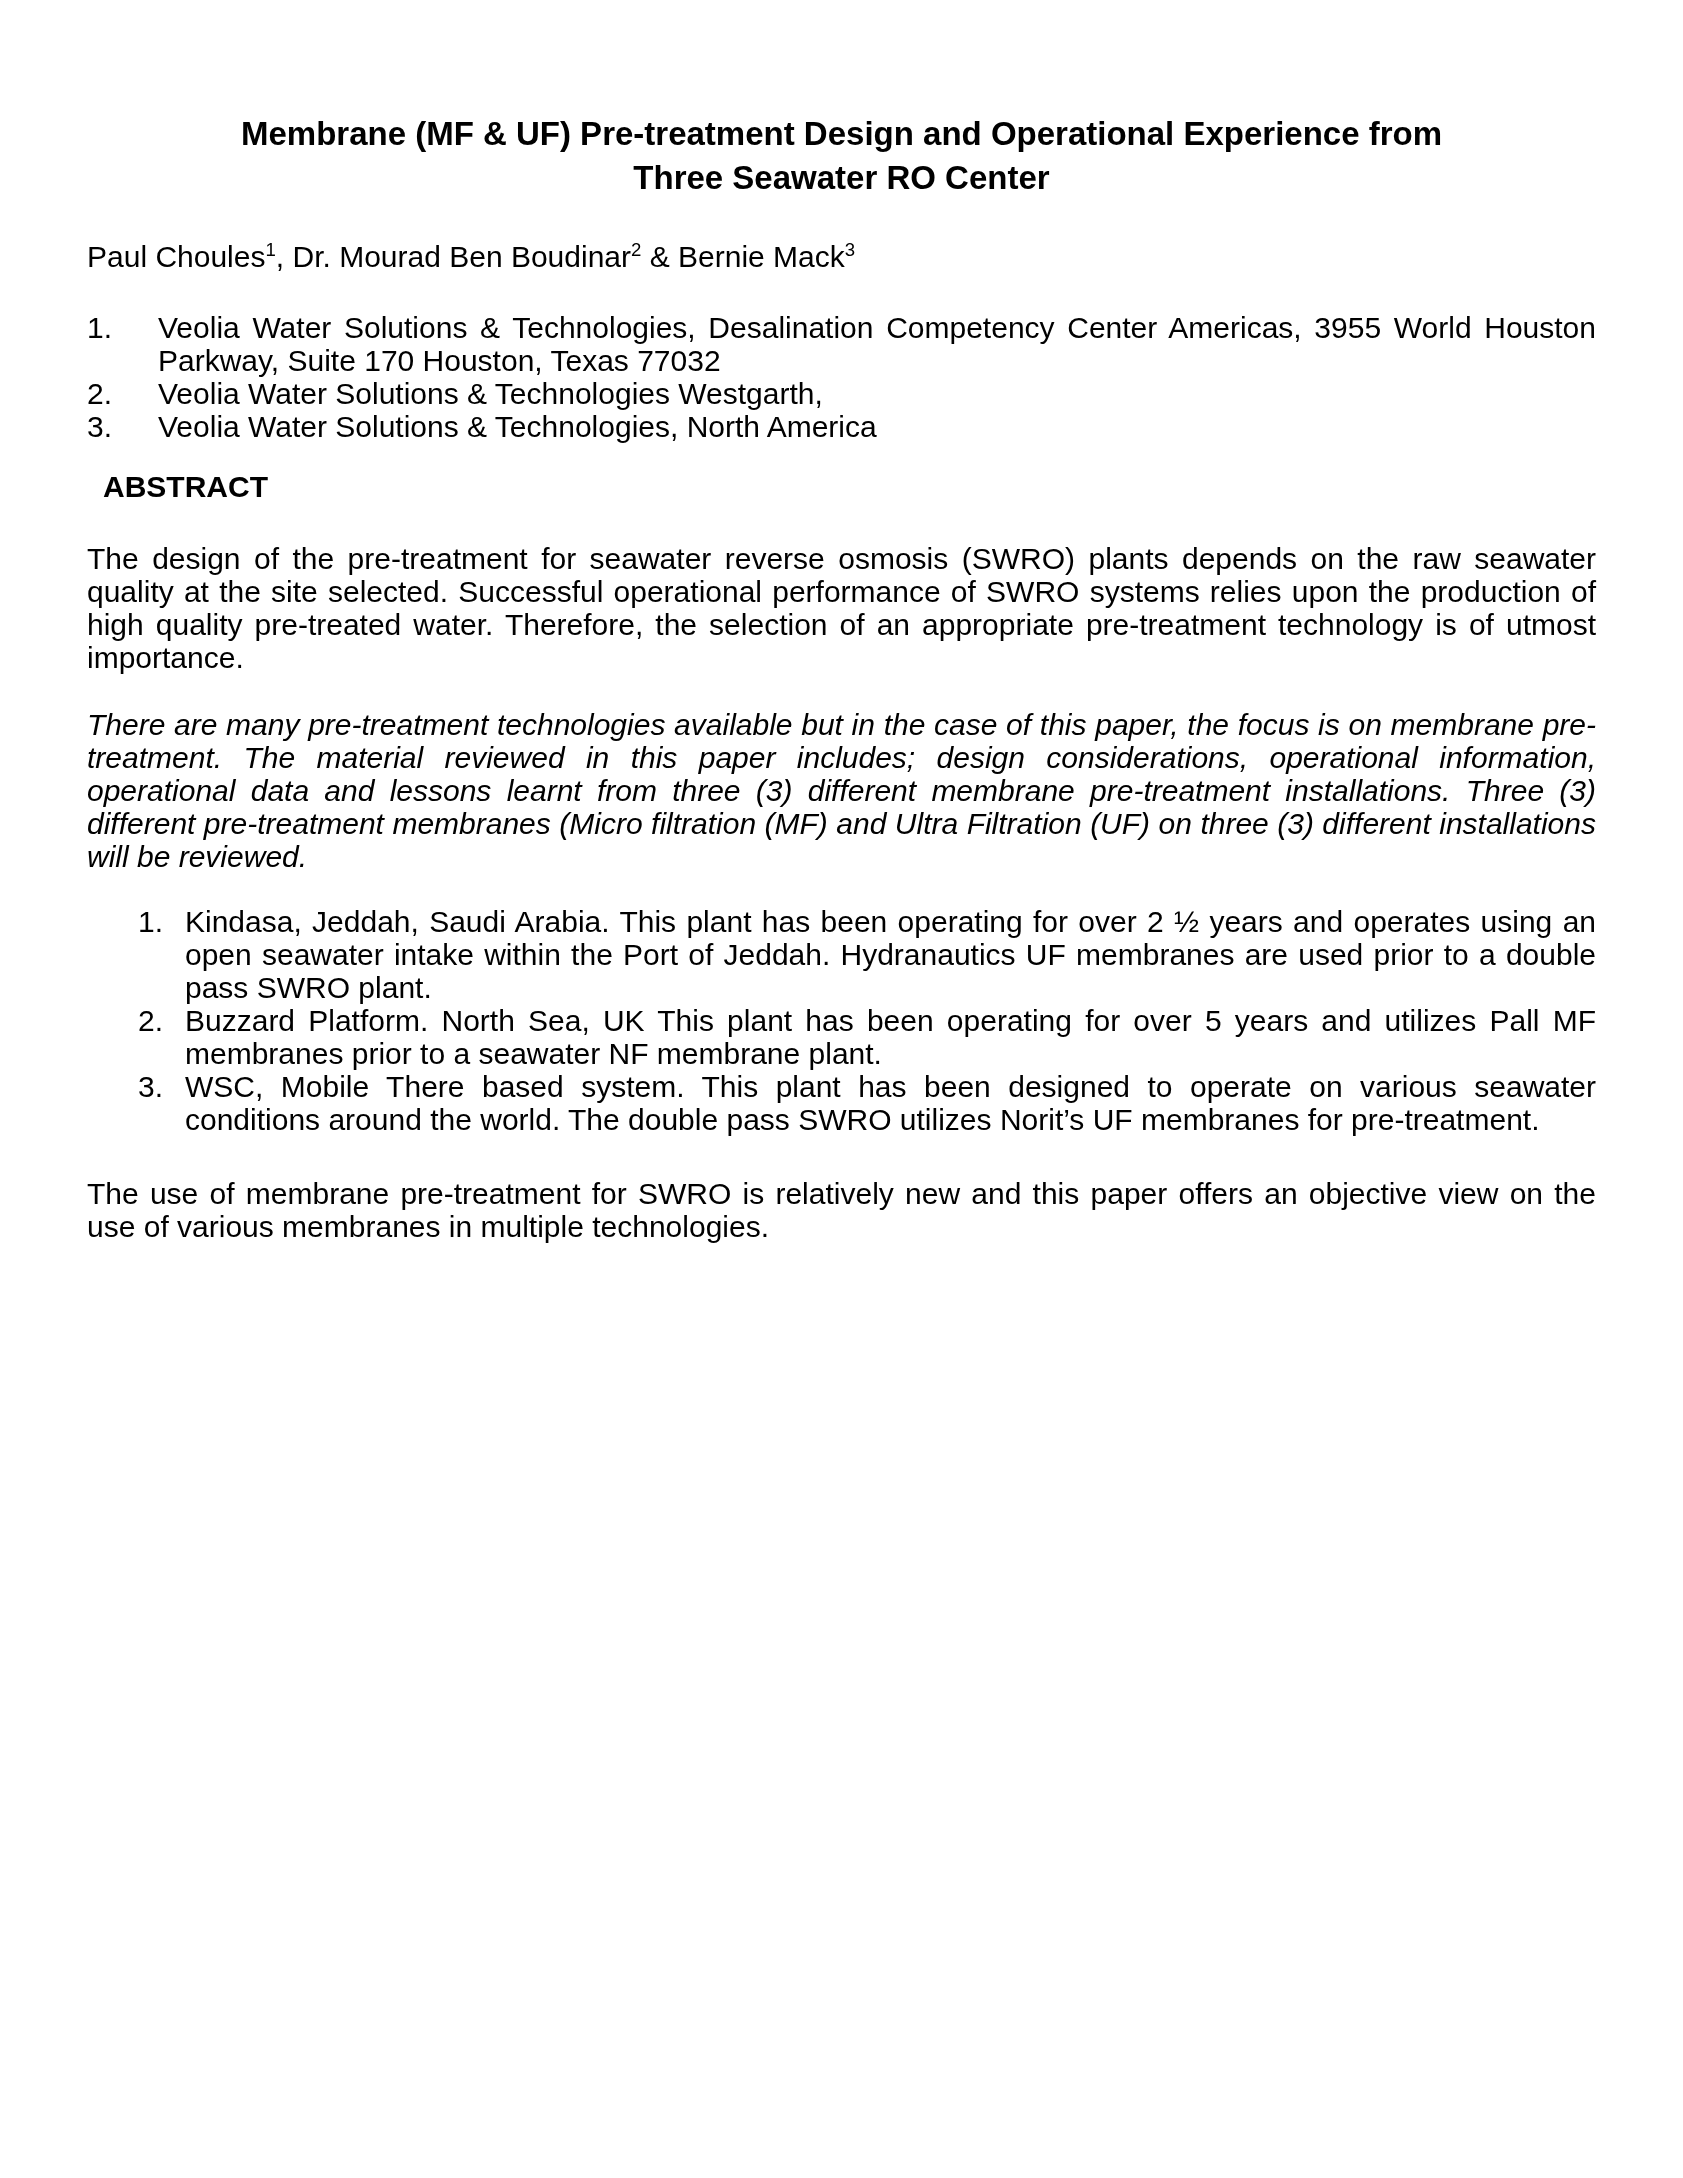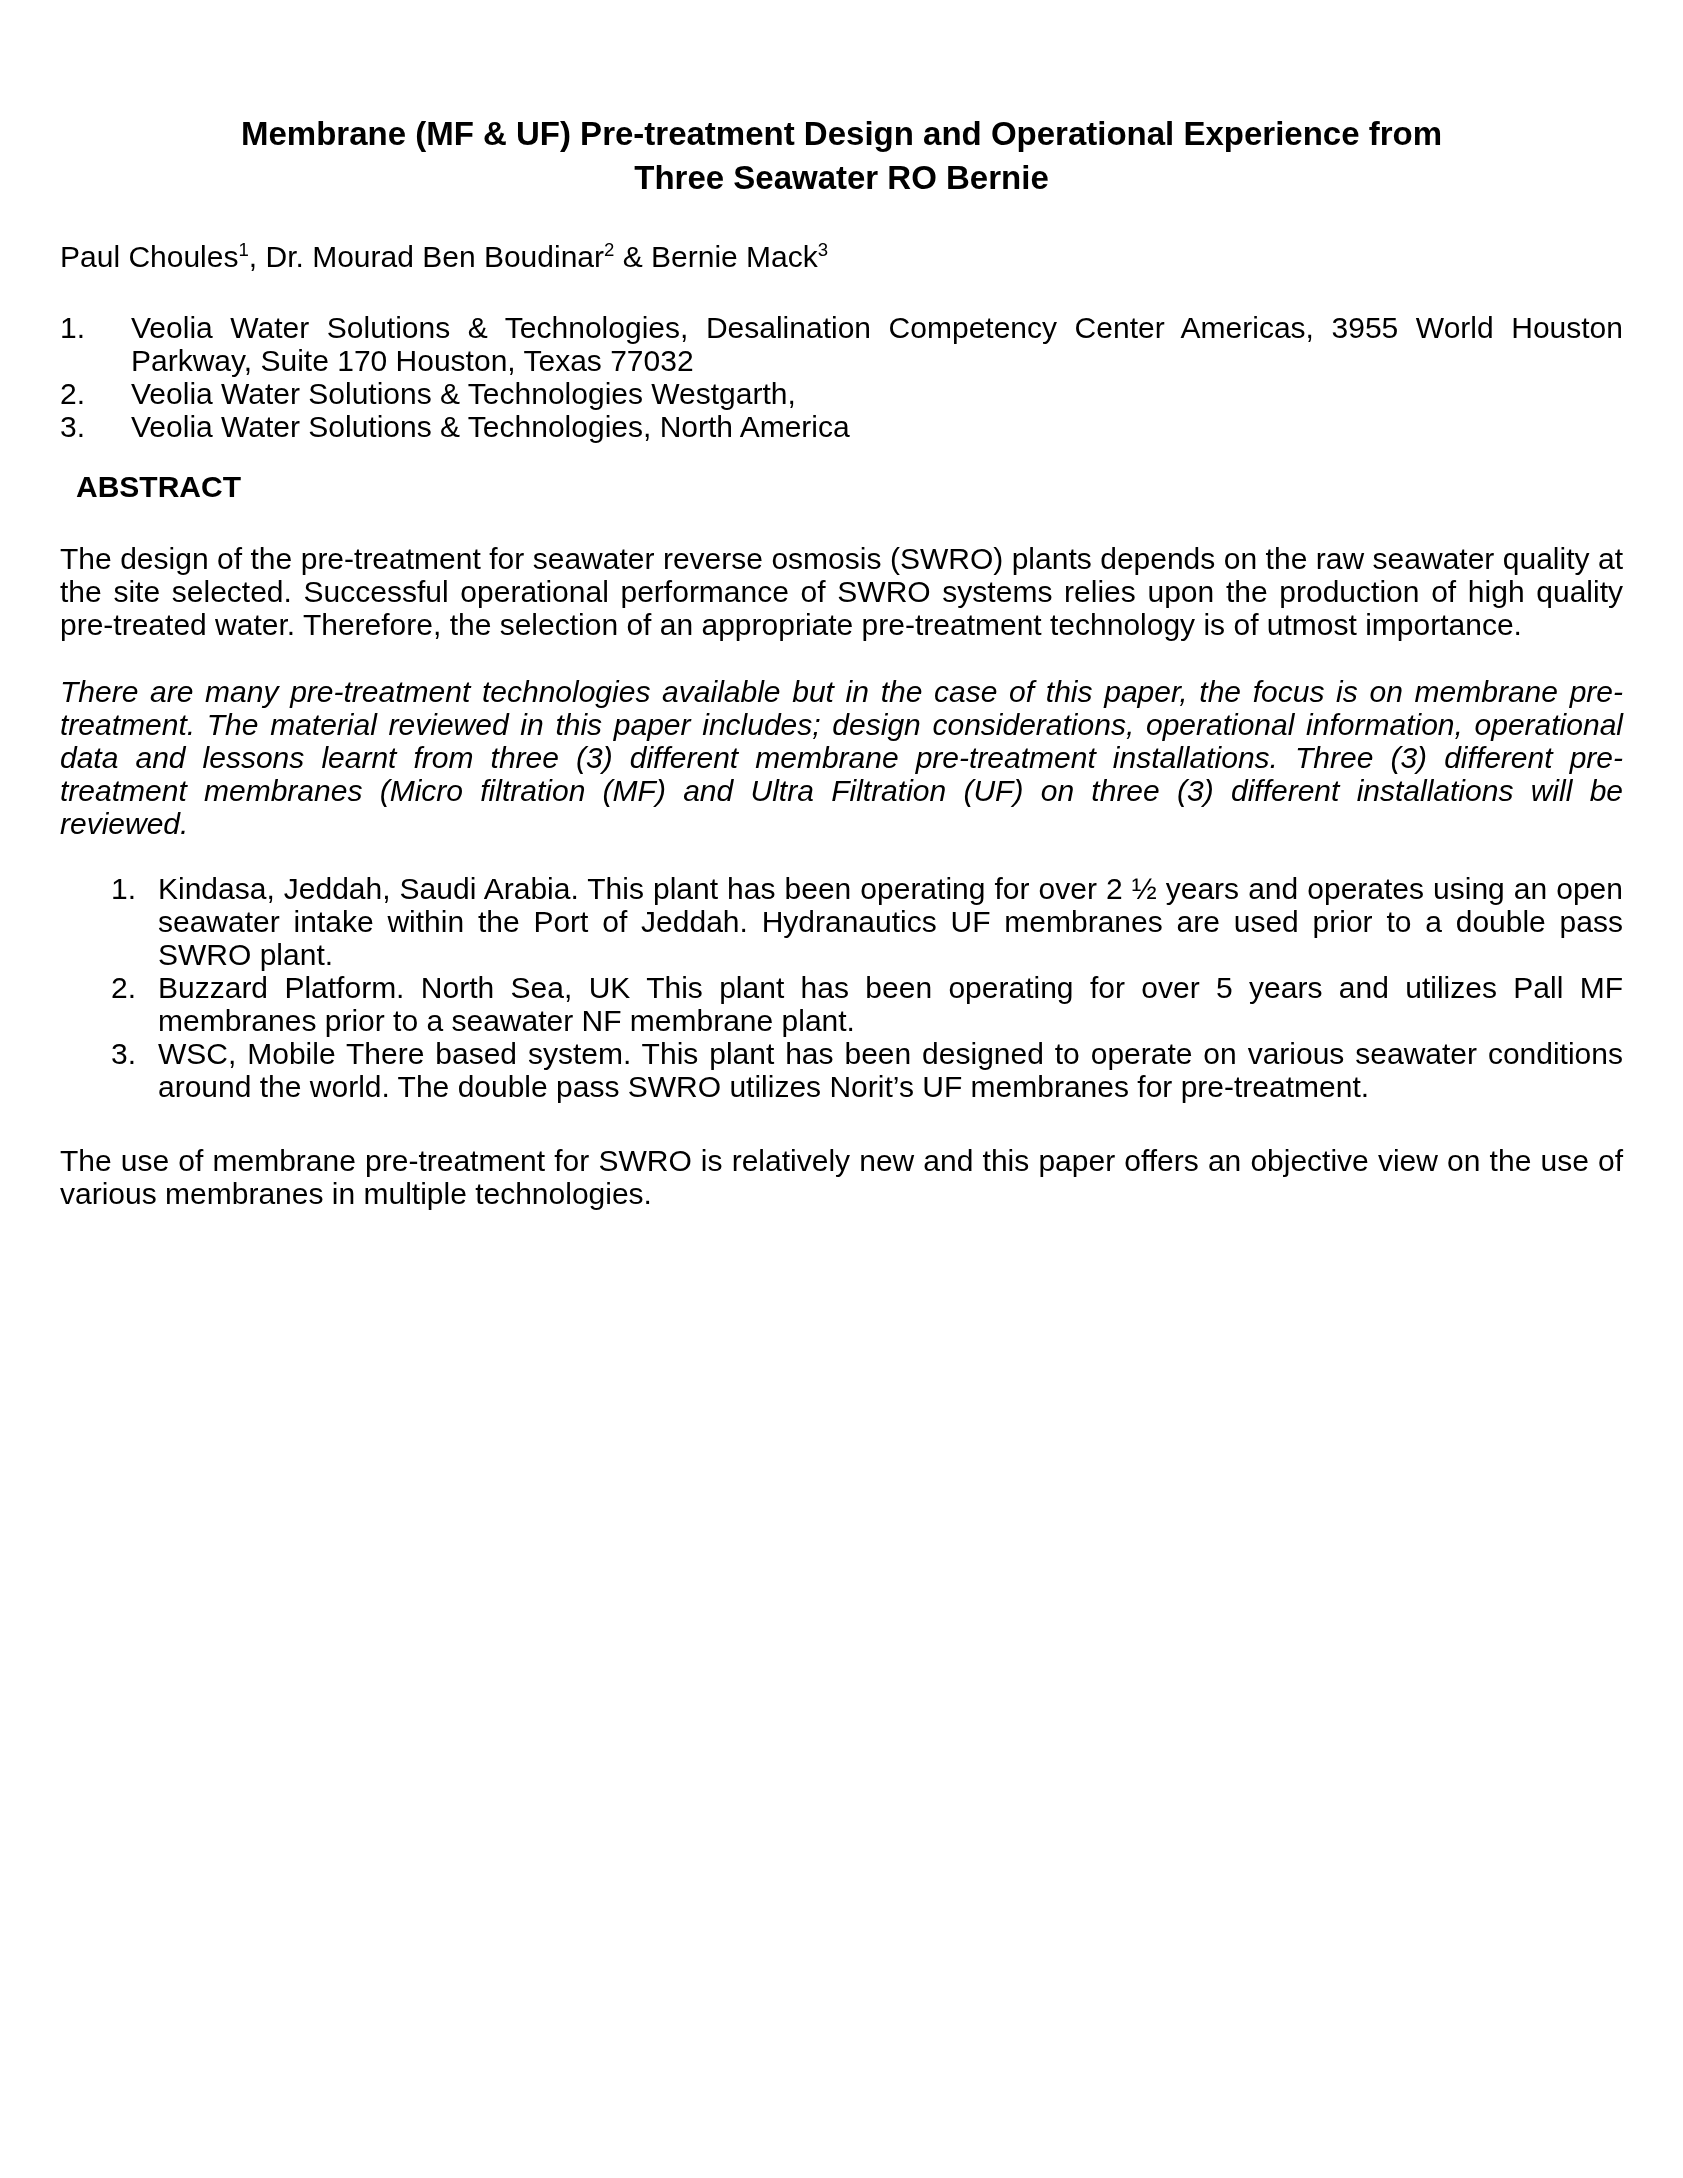--- a/index.html
+++ b/index.html
@@ -6,21 +6,21 @@
     margin: 0;
     padding: 0;
     background: #ffffff;
   }
   .page {
     position: relative;
     width: 1683px;
     height: 2178px;
     margin: 0;
     box-sizing: border-box;
-    padding: 0 60px;
+    padding: 0 87px;
     background: #ffffff;
     color: #000000;
     font-family: "Liberation Sans", "DejaVu Sans", sans-serif;
     font-size: 30px;
     line-height: 33px;
     overflow: hidden;
   }
   .title {
     margin: 112px 0 0 0;
     font-size: 33px;
@@ -64,21 +64,21 @@
   .plant-list { margin-top: 32px; margin-left: 51px; }
   .plant-list .num { width: 47px; }
 </style>
 </head>
 <body>
 
 <div class="page">
 
   <h1 class="title">
       <span class="title-line">Membrane (MF &amp; UF) Pre-treatment Design and Operational Experience from</span>
-      <span class="title-line">Three Seawater RO Bernie</span>
+      <span class="title-line">Three Seawater RO Center</span>
     </h1>
 
   <p class="authors"><span>Paul Choules</span><sup>1</sup><span>, Dr. Mourad Ben Boudinar</span><sup>2</sup><span> &amp; Bernie Mack</span><sup>3</sup></p>
 
   <div class="hang-list affil-list">
     <div class="hang-row">
         <span class="num">1.</span>
         <span class="hang-text">Veolia Water Solutions &amp; Technologies, Desalination Competency Center Americas, 3955 World Houston Parkway, Suite 170 Houston, Texas 77032</span>
       </div>
     <div class="hang-row">

